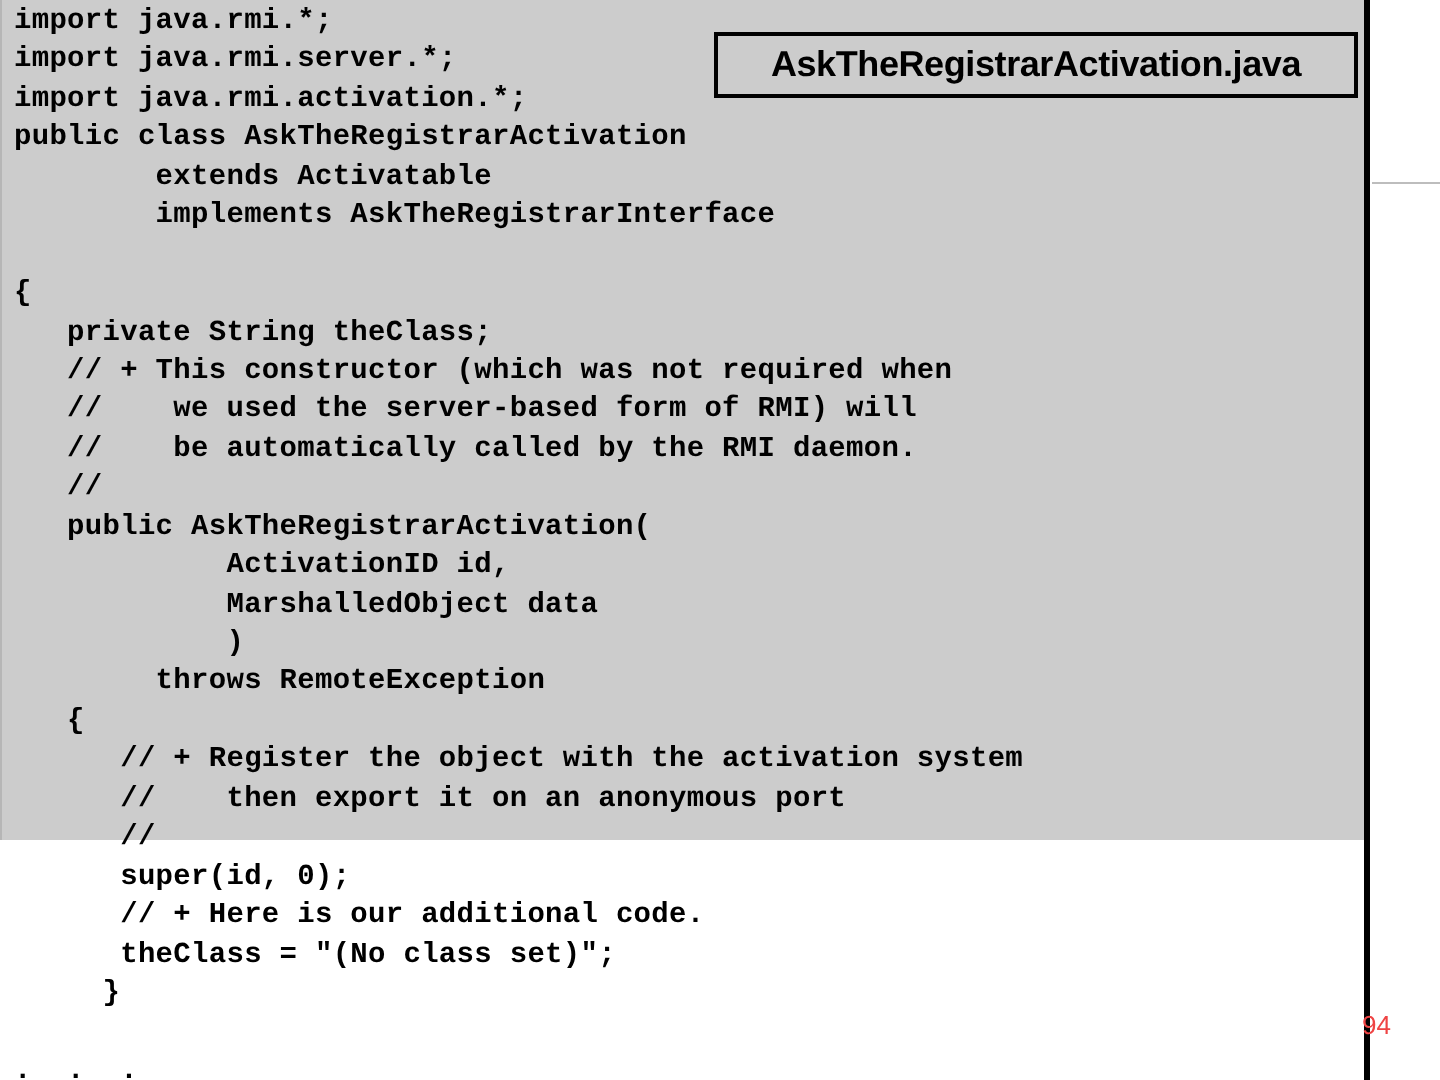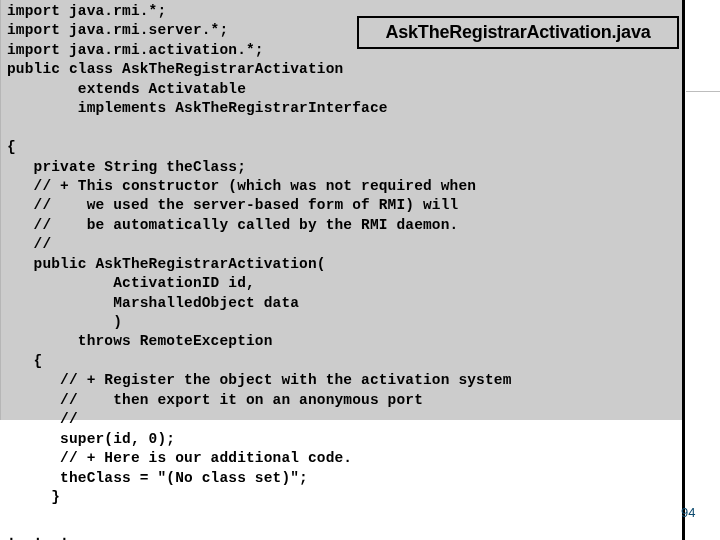--- a/index.html
+++ b/index.html
@@ -44,21 +44,21 @@
     height: 1px;
     background: #bdbdbd;
   }
   
   #page-number {
     position: absolute;
     left: 681px;
     top: 505px;
     font-family: "Liberation Sans", sans-serif;
     font-size: 13px;
-    color: #0c4a6e;
+    color: #ef4444;
     letter-spacing: 0px;
     white-space: nowrap;
   }
   
   #title-box {
     position: absolute;
     left: 356px;
     top: 16px;
     width: 322px;
     height: 33px;

